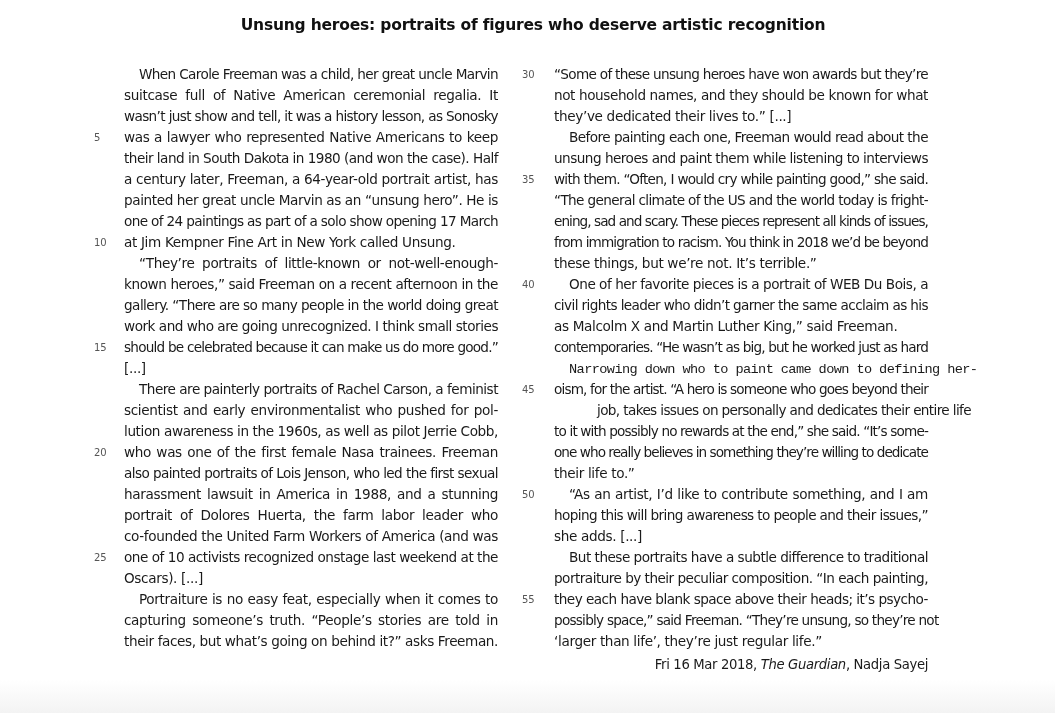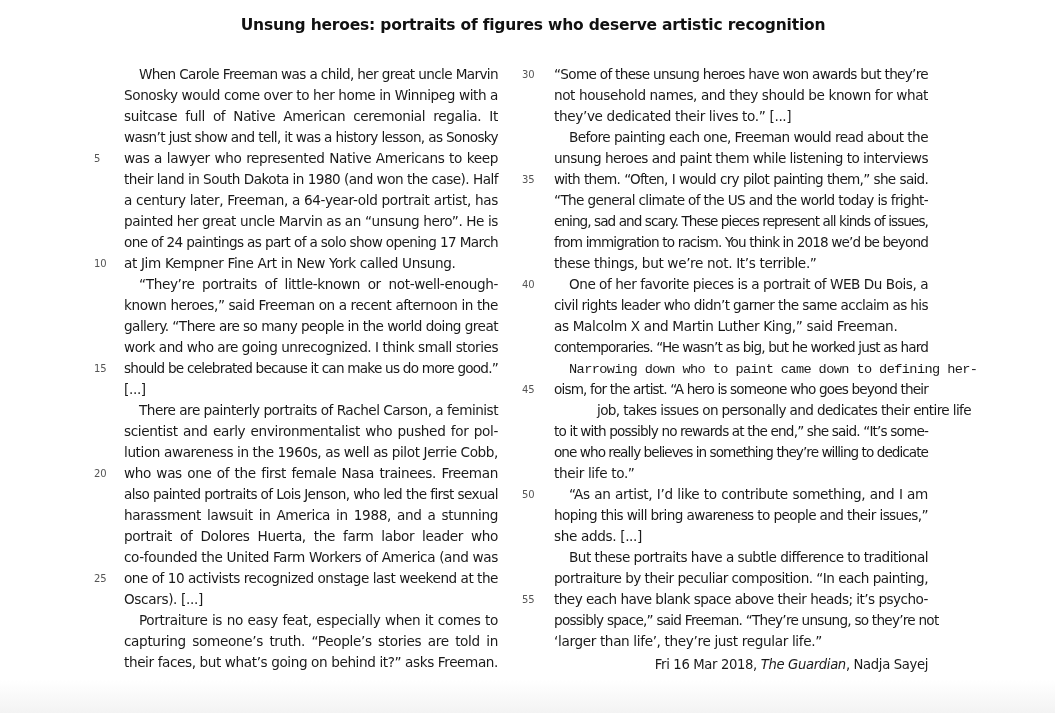--- a/index.html
+++ b/index.html
@@ -64,21 +64,20 @@
   }
   .credit em { font-style: italic; }
 </style>
 </head>
 <body>
 
 <div class="title">Unsung heroes: portraits of figures who deserve artistic recognition</div>
 
 <div class="col col-left" id="col-left">
     <div class="line indent"><span style="letter-spacing: -0.625852px;">When Carole Freeman was a child, her great uncle Marvin</span></div>
-    <div class="line"><span style="letter-spacing: -0.400637px;">Sonosky would come over to her home in Winnipeg with a</span></div>
     <div class="line"><span>suitcase full of Native American ceremonial regalia. It</span></div>
     <div class="line"><span style="letter-spacing: -0.637046px;">wasn’t just show and tell, it was a history lesson, as Sonosky</span></div>
     <div class="line"><span class="lnum">5</span><span>was a lawyer who represented Native Americans to keep</span></div>
     <div class="line"><span style="letter-spacing: -0.522669px;">their land in South Dakota in 1980 (and won the case). Half</span></div>
     <div class="line"><span>a century later, Freeman, a 64-year-old portrait artist, has</span></div>
     <div class="line"><span style="letter-spacing: -0.400164px;">painted her great uncle Marvin as an “unsung hero”. He is</span></div>
     <div class="line"><span style="letter-spacing: -0.633369px;">one of 24 paintings as part of a solo show opening 17 March</span></div>
     <div class="line last"><span class="lnum">10</span><span>at Jim Kempner Fine Art in New York called Unsung.</span></div>
     <div class="line indent"><span>“They’re portraits of little-known or not-well-enough-</span></div>
     <div class="line"><span style="letter-spacing: -0.408315px;">known heroes,” said Freeman on a recent afternoon in the</span></div>
@@ -101,21 +100,21 @@
     <div class="line"><span style="letter-spacing: -0.394989px;">their faces, but what’s going on behind it?” asks Freeman.</span></div>
   </div>
 
 <div class="col col-right" id="col-right">
   <div id="col-right-lines">
       <div class="line"><span class="lnum">30</span><span style="letter-spacing: -0.69096px;">“Some of these unsung heroes have won awards but they’re</span></div>
       <div class="line"><span style="letter-spacing: -0.40787px; margin-top: 35px;">not household names, and they should be known for what</span></div>
       <div class="line last"><span>they’ve dedicated their lives to.” [...]</span></div>
       <div class="line indent"><span style="letter-spacing: -0.5511px;">Before painting each one, Freeman would read about the</span></div>
       <div class="line"><span style="letter-spacing: -0.515679px;">unsung heroes and paint them while listening to interviews</span></div>
-      <div class="line"><span class="lnum">35</span><span style="letter-spacing: -0.748437px;">with them. “Often, I would cry pilot painting them,” she said.</span></div>
+      <div class="line"><span class="lnum">35</span><span style="letter-spacing: -0.748437px;">with them. “Often, I would cry while painting good,” she said.</span></div>
       <div class="line"><span style="letter-spacing: -0.627408px;">“The general climate of the US and the world today is fright-</span></div>
       <div class="line"><span style="letter-spacing: -0.939904px;">ening, sad and scary. These pieces represent all kinds of issues,</span></div>
       <div class="line"><span style="letter-spacing: -0.859896px;">from immigration to racism. You think in 2018 we’d be beyond</span></div>
       <div class="line last"><span>these things, but we’re not. It’s terrible.”</span></div>
       <div class="line indent"><span class="lnum">40</span><span style="letter-spacing: -0.469073px;">One of her favorite pieces is a portrait of WEB Du Bois, a</span></div>
       <div class="line"><span style="letter-spacing: -0.606404px;">civil rights leader who didn’t garner the same acclaim as his</span></div>
       <div class="line last"><span>as Malcolm X and Martin Luther King,” said Freeman.</span></div>
       <div class="line"><span style="letter-spacing: -0.843084px;">contemporaries. “He wasn’t as big, but he worked just as hard</span></div>
       <div class="line indent"><span style="letter-spacing: -0.594213px; font-family: Liberation Mono, monospace;">Narrowing down who to paint came down to defining her-</span></div>
       <div class="line"><span class="lnum">45</span><span style="letter-spacing: -0.840171px;">oism, for the artist. “A hero is someone who goes beyond their</span></div>

